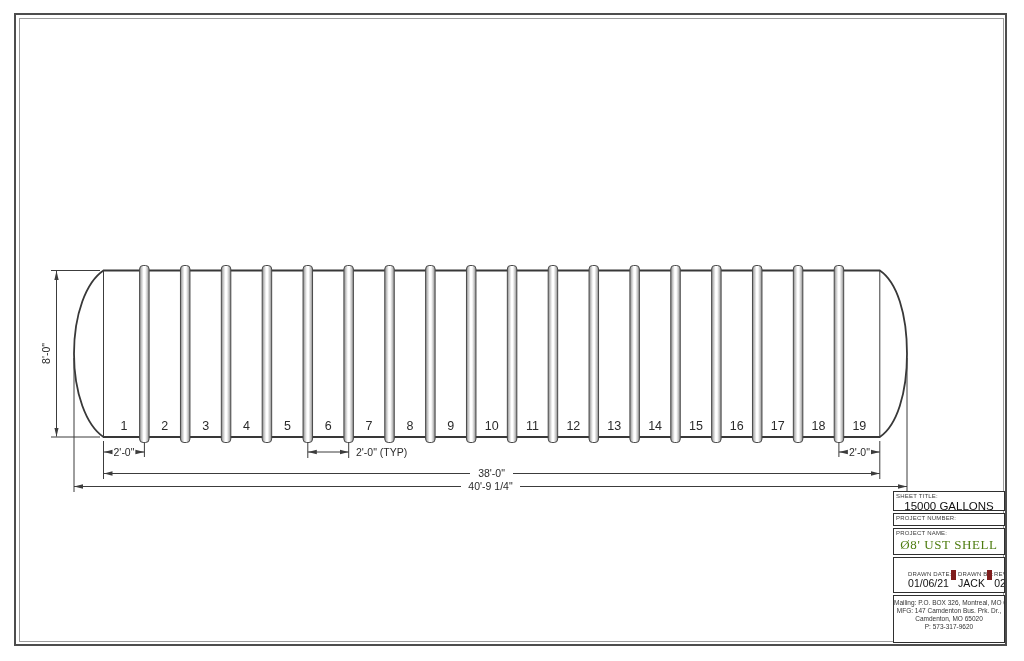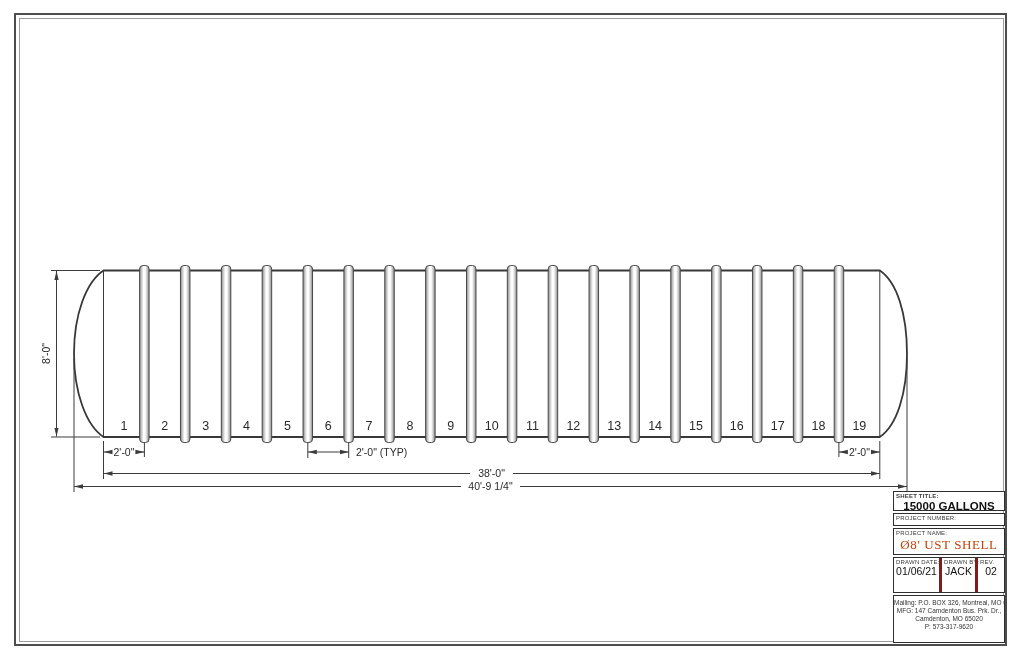--- a/index.html
+++ b/index.html
@@ -21,29 +21,29 @@
   .bay-label{font:12.5px "Liberation Sans",sans-serif;fill:#2b2b2b;text-anchor:middle;}
   .dim-text{font:10.5px "Liberation Sans",sans-serif;fill:#2b2b2b;}
   .anchor-mid{text-anchor:middle;}
 
   
   .title-block{position:absolute;left:893px;top:491px;width:112px;height:152px;
                display:flex;flex-direction:column;gap:2px;box-sizing:border-box;}
   .tb-cell{border:1px solid #2f2f2f;background:#fff;box-sizing:border-box;overflow:hidden;}
   .tb-label{font-size:6px;line-height:7px;color:#3a3a3a;padding:1px 0 0 2px;
             letter-spacing:.2px;white-space:nowrap;}
-  .tb-c1{height:20px;font-weight:bold;}
+  .tb-c1{height:20px;}
   .tb-c1 .tb-value{font-size:11.5px;line-height:12px;text-align:center;color:#111;}
   .tb-c2{height:13px;}
   .tb-c3{height:27px;}
   .tb-c3 .tb-value{font-family:"Liberation Serif",serif;font-size:13px;line-height:15px;
-                   text-align:center;letter-spacing:.6px;color:#c2410c;}
-  .tb-c4{height:36px;display:flex;padding:0;}
+                   text-align:center;letter-spacing:.6px;color:#4d7c0f;}
+  .tb-c4{height:36px;display:flex;padding:12px;}
   .tb-col{flex:0 0 auto;box-sizing:border-box;}
-  .tb-col + .tb-col{border-left:3px solid #7f1d1d;}
+  .tb-col + .tb-col{border-left:5px solid #7f1d1d;}
   .tb-col .tb-val{font-size:10.5px;line-height:10px;text-align:center;color:#111;white-space:nowrap;}
   .tb-c5{height:29px;display:flex;align-items:center;justify-content:center;}
   .tb-c6{flex:1;}
   .addr{font-size:6.5px;line-height:8px;text-align:center;color:#333;padding-top:3px;white-space:nowrap;}
 
   
   .logo{display:inline-block;}
   .logo-row{display:flex;align-items:center;gap:1px;}
   .logo-name{font-family:"Liberation Serif",serif;font-size:13.5px;color:#131a2e;white-space:nowrap;}
   .logo-sub{font-size:7px;font-weight:bold;letter-spacing:2.2px;text-align:right;

